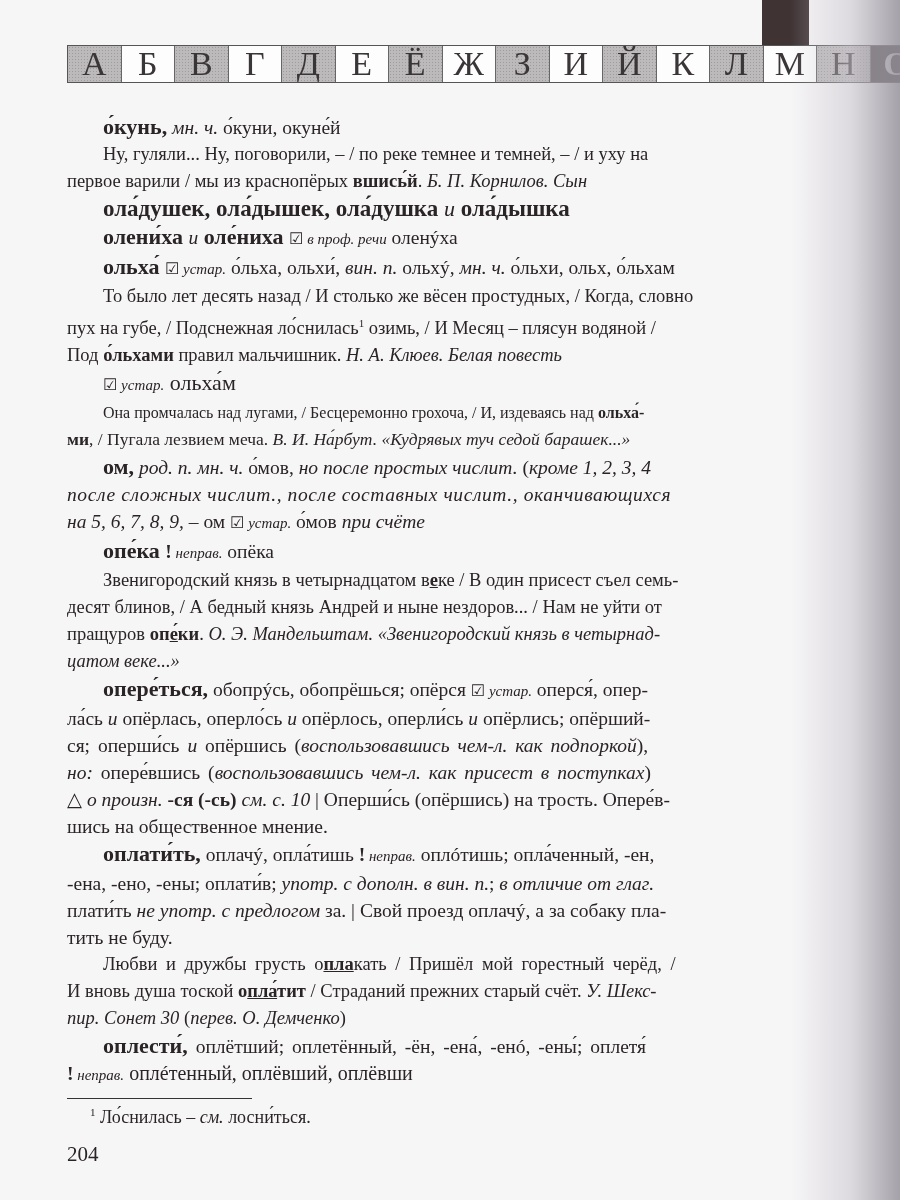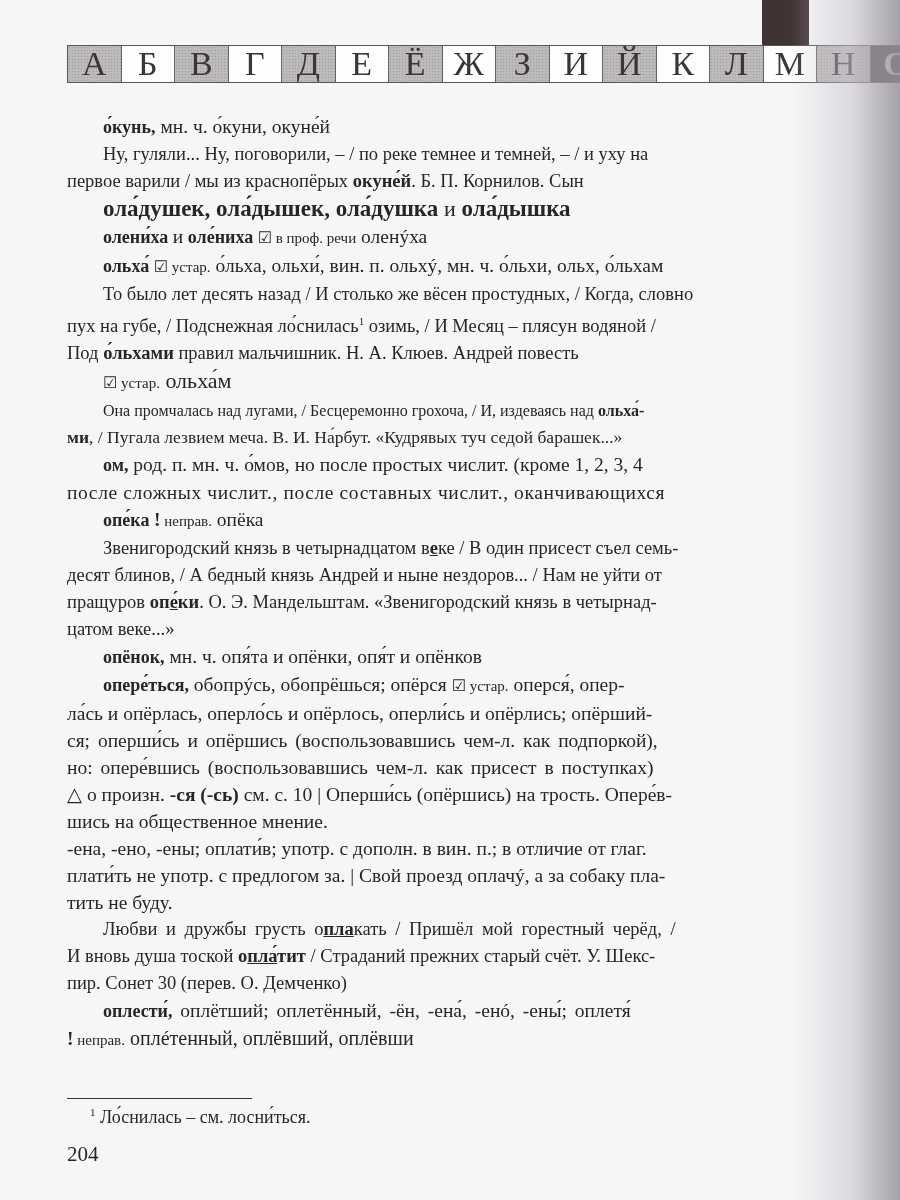--- a/index.html
+++ b/index.html
@@ -35,23 +35,23 @@
   .active-tab-top {
     position:absolute; left:762px; top:0; width:47px; height:46px; background:#3f3334;
   }
   
   .content {
     position:absolute; left:67px; top:113px; width:790px;
     font-size:19.5px; line-height:27px;
   }
   .p { margin:0; text-indent:36px; white-space:nowrap; overflow:visible; }
   .p.noind { text-indent:0; }
-  .hw { font-weight:bold; font-size:18px; }
+  .hw { font-weight:bold; font-size:22px; }
   .hw.big { font-size:23px; }
-  .it { }
+  .it { font-style:italic; }
   .sm { font-size:15px; }
   .b { font-weight:bold; }
   .u { text-decoration:underline; }
   .chk { font-size:16px; }
   .quote { font-size:18.5px; }
   .footrule { position:absolute; left:67px; top:1098px; width:185px; border-top:1px solid #333; }
   .footnote { position:absolute; left:90px; top:1106px; font-size:18px; }
   .footnote sup { font-size:11px; }
   .page-num { position:absolute; left:67px; top:1142px; font-size:21px;text-align:right; }
   sup { font-size:11px; }
@@ -82,53 +82,54 @@
 </div>
 
 <div class="content">
 
   <p class="p">
     <span class="hw">о́кунь,</span>
     <span class="it">мн. ч.</span>
     <span>о́куни, окуне́й</span>
   </p>
   <p class="p quote"><span>Ну, гуляли... Ну, поговорили, – / по реке темнее и темней, – / и уху на</span></p>
-  <p class="p noind quote"><span>первое варили / мы из краснопёрых </span><span class="b">окуне́й</span><span>. </span><span class="it">Б. П. Корнилов. Сын</span></p>
+  <p class="p noind quote"><span>первое варили / мы из краснопёрых </span><span class="b">вшись́й</span><span>. </span><span class="it">Б. П. Корнилов. Сын</span></p>
 
   <p class="p"><span class="hw big">ола́душек, ола́дышек, ола́душка </span><span class="it" style="font-size:22px">и</span><span class="hw big"> ола́дышка</span></p>
 
 
   <p class="p"><span class="hw">олени́ха </span><span class="it">и</span><span class="hw"> оле́ниха </span><span class="chk">☑</span><span class="it sm"> в проф. речи</span><span> оленýха</span></p>
 
   <p class="p"><span class="hw">ольха́ </span><span class="chk">☑</span><span class="it sm"> устар.</span><span> о́льха, ольхи́, </span><span class="it">вин. п.</span><span> ольхý, </span><span class="it">мн. ч.</span><span> о́льхи, ольх, о́льхам</span></p>
   <p class="p quote"><span>То было лет десять назад / И столько же вёсен простудных, / Когда, словно</span></p>
   <p class="p noind quote"><span>пух на губе, / Подснежная ло́снилась</span><sup>1</sup><span> озимь, / И Месяц – плясун водяной /</span></p>
-  <p class="p noind quote"><span>Под </span><span class="b">о́льхами</span><span> правил мальчишник. </span><span class="it">Н. А. Клюев. Андрей повесть</span></p>
+  <p class="p noind quote"><span>Под </span><span class="b">о́льхами</span><span> правил мальчишник. </span><span class="it">Н. А. Клюев. Белая повесть</span></p>
   <p class="p"><span class="chk">☑</span><span class="it sm"> устар.</span><span class="sm" style="font-size:22px"> ольха́м</span></p>
   <p class="p quote" style="font-size:16px"><span>Она промчалась над лугами, / Бесцеремонно грохоча, / И, издеваясь над </span><span class="b">ольха́-</span></p>
   <p class="p noind quote" style="font-size:17.5px"><span class="b">ми</span><span>, / Пугала лезвием меча. </span><span class="it">В. И. На́рбут. «Кудрявых туч седой барашек...»</span></p>
 
   <p class="p"><span class="hw">ом,</span><span class="it"> род. п. мн. ч.</span><span> о́мов, </span><span class="it">но после простых числит.</span><span> (</span><span class="it">кроме 1, 2, 3, 4</span></p>
   <p class="p noind it" style="letter-spacing:0.6px"><span>после сложных числит., после составных числит., оканчивающихся</span></p>
+  <p class="p noind"><span class="it">на 5, 6, 7, 8, 9,</span><span> – ом </span><span class="chk">☑</span><span class="it sm"> устар.</span><span> о́мов </span><span class="it">при счёте</span></p>
 
   <p class="p"><span class="hw">опе́ка </span><span class="b">!</span><span class="it sm"> неправ.</span><span> опёка</span></p>
   <p class="p quote"><span>Звенигородский князь в четырнадцатом в</span><span class="b u">е</span><span>ке / В один присест съел семь-</span></p>
   <p class="p noind quote"><span>десят блинов, / А бедный князь Андрей и ныне нездоров... / Нам не уйти от</span></p>
   <p class="p noind quote"><span>пращуров </span><span class="b">оп</span><span class="b u">е́</span><span class="b">ки</span><span>. </span><span class="it">О. Э. Мандельштам. «Звенигородский князь в четырнад-</span></p>
   <p class="p noind it quote"><span>цатом веке...»</span></p>
 
-  <p class="p"><span class="hw">опёнок,</span><span class="it"> мн. ч.</span><span> опя́та </span><span class="it">и</span><span> опёнки, опя́т </span><span class="it">и</span><span> опёнков</span></p>
 
   <p class="p"><span class="hw">опере́ться,</span><span> обопрýсь, обопрёшься; опёрся </span><span class="chk">☑</span><span class="it sm"> устар.</span><span> оперся́, опер-</span></p>
   <p class="p noind"><span>ла́сь </span><span class="it">и</span><span> опёрлась, оперло́сь </span><span class="it">и</span><span> опёрлось, оперли́сь </span><span class="it">и</span><span> опёрлись; опёрший-</span></p>
   <p class="p noind" style="word-spacing:3px"><span>ся; опе‌рши́сь </span><span class="it">и</span><span> опёршись (</span><span class="it">воспользовавшись чем-л. как подпоркой</span><span>),</span></p>
   <p class="p noind" style="word-spacing:3px"><span class="it">но:</span><span> опере́вшись (</span><span class="it">воспользовавшись чем-л. как присест в поступках</span><span>)</span></p>
   <p class="p noind"><span>△ </span><span class="it">о произн.</span><span class="b"> -ся (-сь) </span><span class="it">см. с. 10</span><span> | Опе‌рши́сь (опёршись) на трость. Опере́в-</span></p>
   <p class="p noind"><span>шись на общественное мнение.</span></p>
 
+  <p class="p"><span class="hw">оплати́ть,</span><span> оплачý, опла́тишь </span><span class="b">!</span><span class="it sm"> неправ.</span><span> оплóтишь; опла́ченный, -ен,</span></p>
   <p class="p noind"><span>-ена, -ено, -ены; оплати́в; </span><span class="it">употр. с дополн. в вин. п.</span><span>; </span><span class="it">в отличие от глаг.</span></p>
   <p class="p noind"><span>плати́ть </span><span class="it">не употр. с предлогом</span><span> за. | Свой проезд оплачý, а за собаку пла-</span></p>
   <p class="p noind"><span>тить не буду.</span></p>
   <p class="p quote" style="word-spacing:4px"><span>Любви и дружбы грусть о</span><span class="b u">пла</span><span>кать / Пришёл мой горестный черёд, /</span></p>
   <p class="p noind quote"><span>И вновь душа тоской </span><span class="b">о</span><span class="b u">пла́</span><span class="b">тит</span><span> / Страданий прежних старый счёт. </span><span class="it">У. Шекс-</span></p>
   <p class="p noind quote"><span class="it">пир. Сонет 30</span><span> (</span><span class="it">перев. О. Демченко</span><span>)</span></p>
 
   <p class="p" style="word-spacing:3px"><span class="hw">оплести́,</span><span> оплётший; оплетённый, -ён, -ена́, -енó, -ены́; оплетя́</span></p>
   <p class="p noind"><span class="b">!</span><span class="it sm"> неправ.</span><span class="sm" style="font-size:20px"> оплéтенный, оплёвший, оплёвши</span></p>
 </div>

